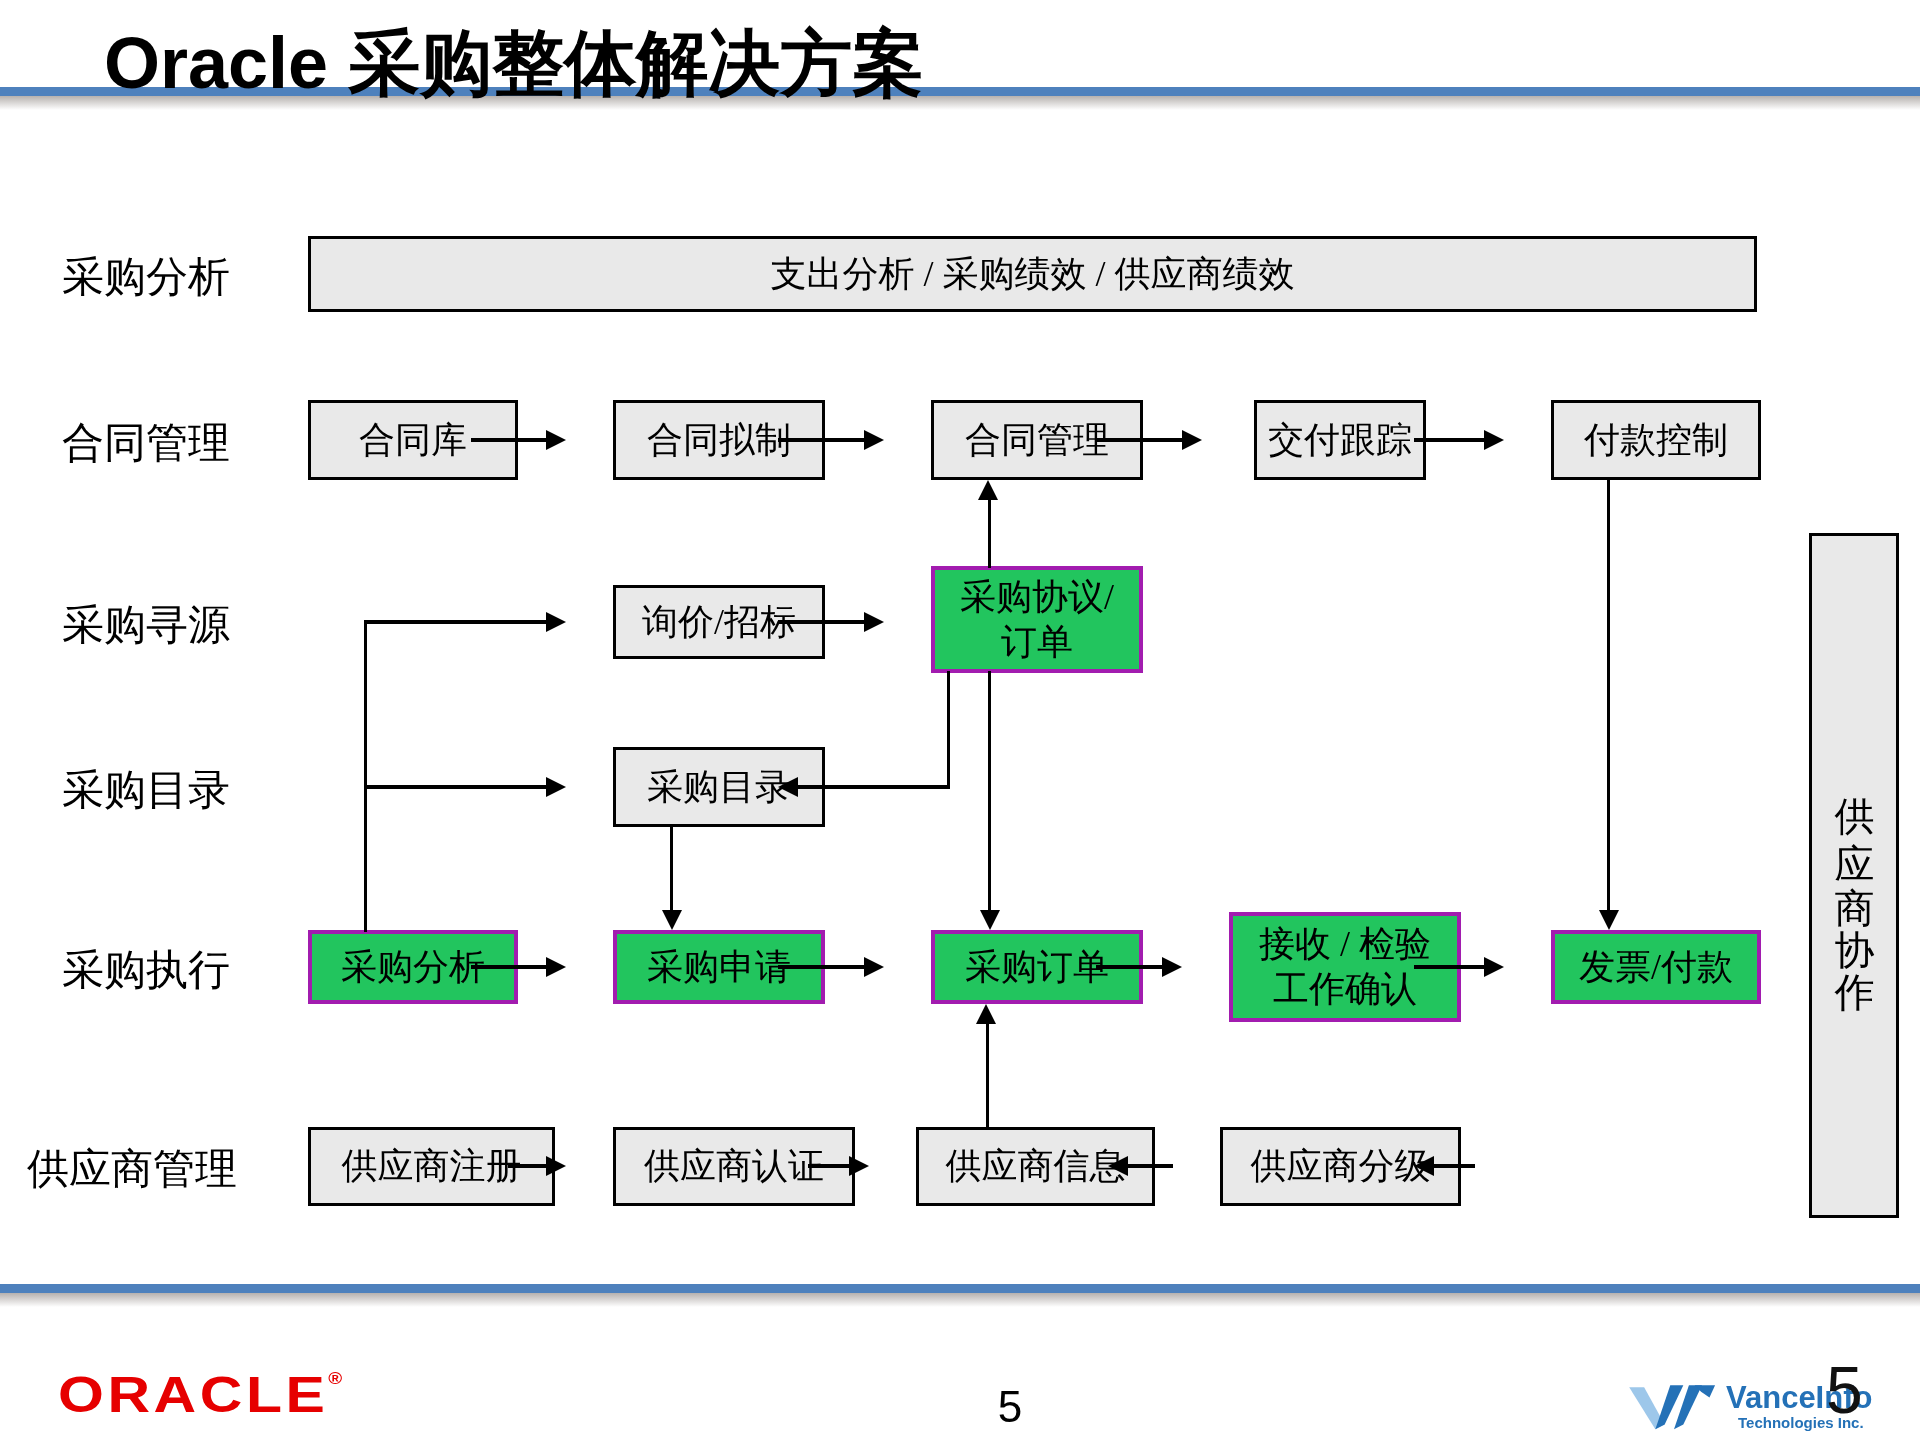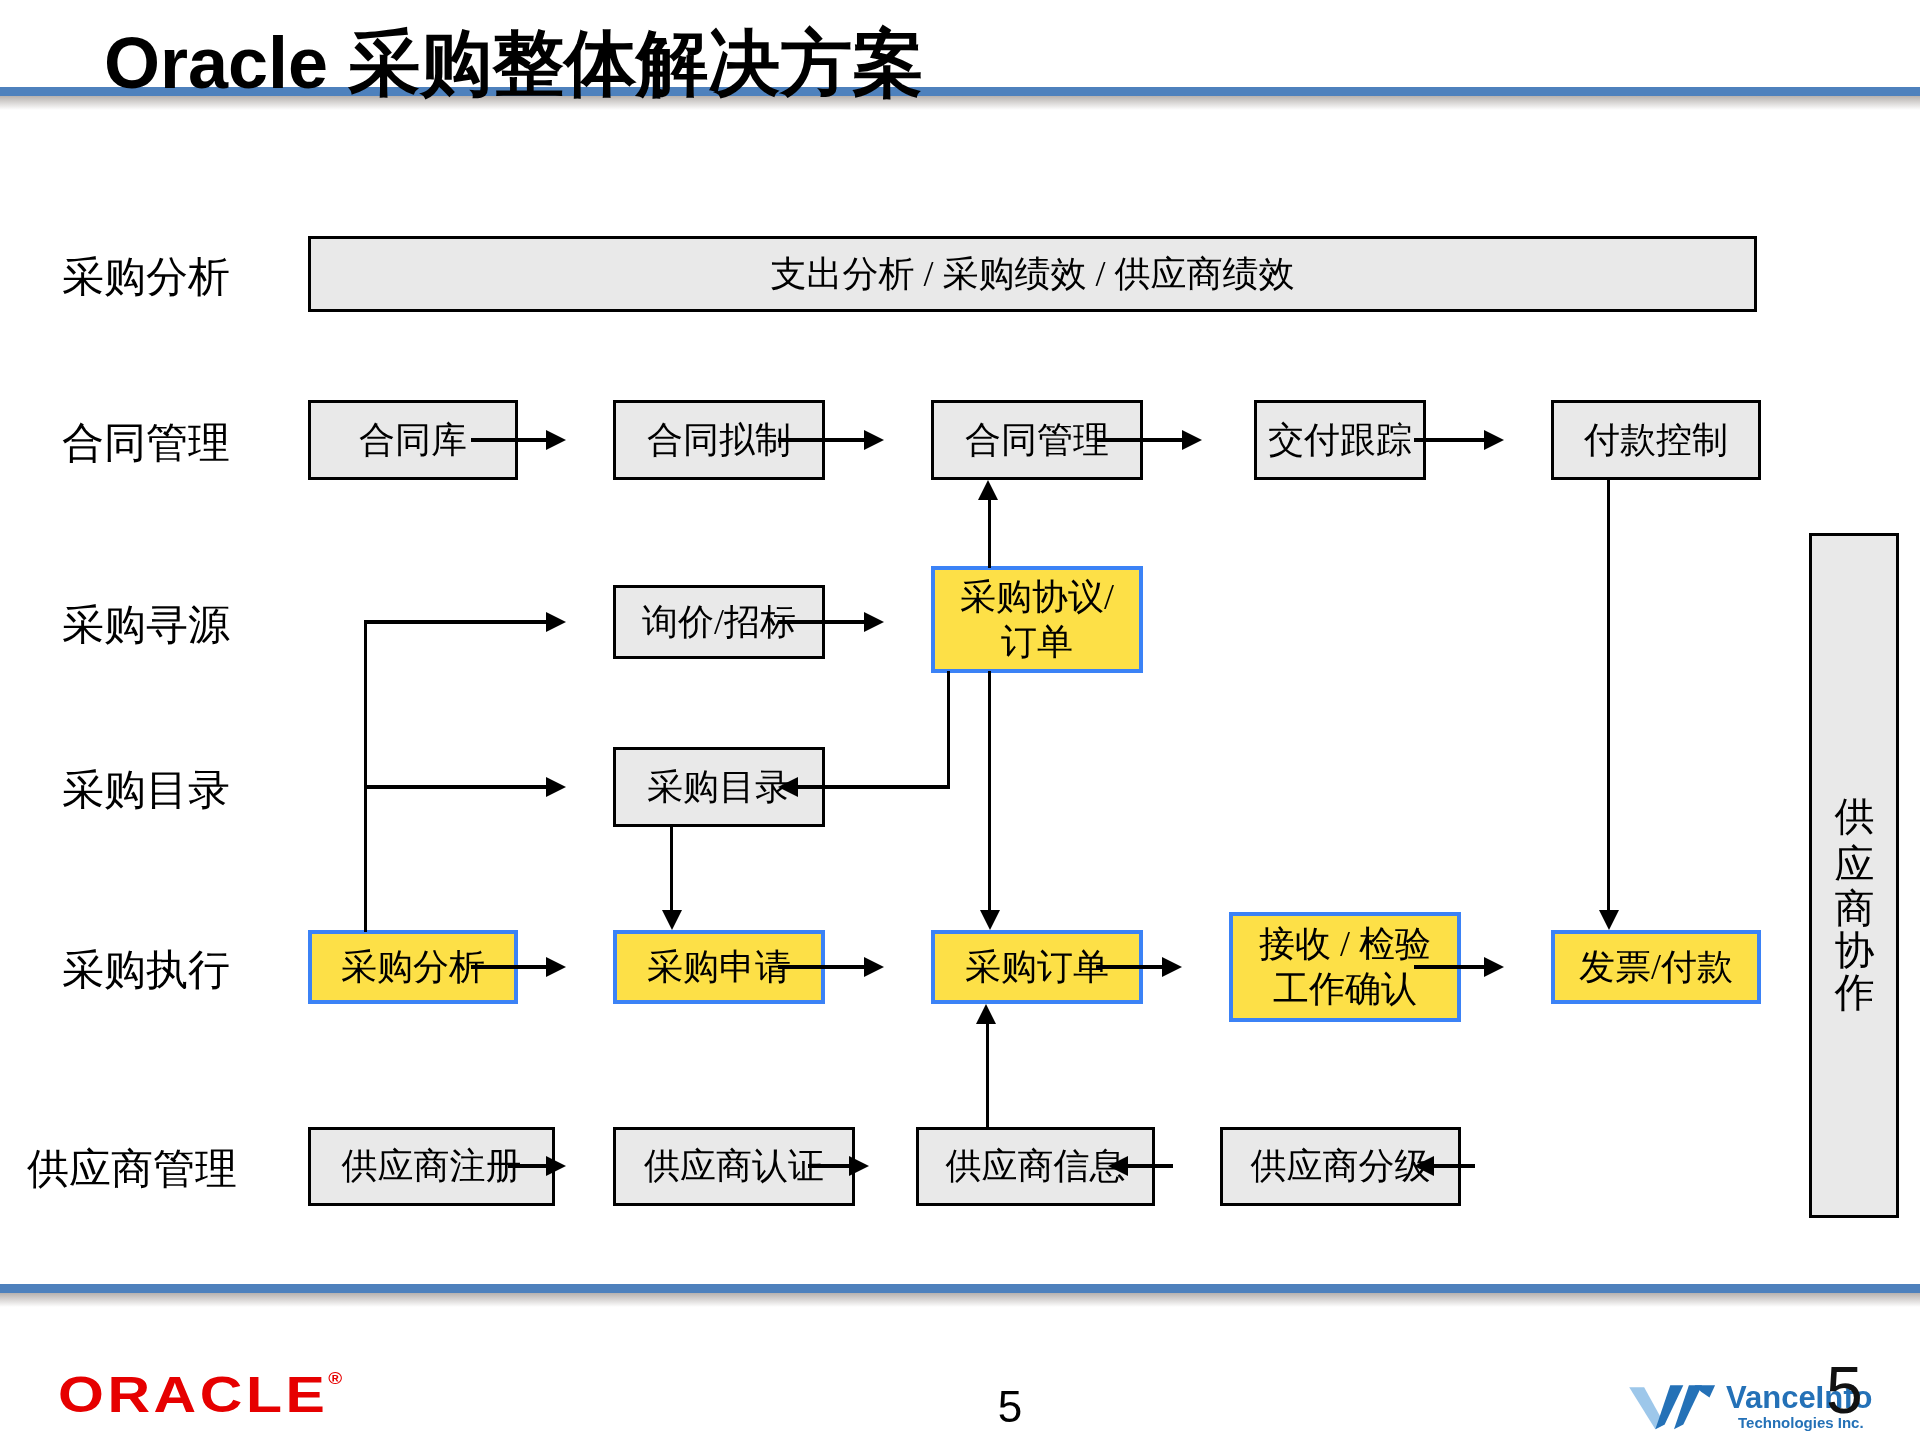--- a/index.html
+++ b/index.html
@@ -13,21 +13,21 @@
   .rule-shadow{position:absolute;left:0;width:1920px;height:14px;z-index:0;
          background:linear-gradient(to bottom,rgba(110,100,95,.5),rgba(110,100,95,0));}
   .rule-top{top:87px;} .rule-top-shadow{top:96px;}
   .rule-bottom{top:1284px;} .rule-bottom-shadow{top:1293px;}
   
   .rowlabel{position:absolute;font-size:42px;color:#000;white-space:nowrap;}
   
   .bx{position:absolute;display:flex;align-items:center;justify-content:center;
       text-align:center;font-size:36px;color:#000;line-height:1.25;box-sizing:border-box;margin-left:47px;}
   .bx-gray{background:#e9e9e9;border:3px solid #000;}
-  .bx-orange{background:#fde047;border:4px solid #3b82f6;}
+  .bx-orange{background:#22c55e;border:4px solid #a21caf;}
   .bx-vert{writing-mode:vertical-rl;text-orientation:upright;letter-spacing:44px;
            font-size:40px;display:flex;align-items:center;justify-content:center;}
   
   .shaft-h{position:absolute;height:4px;background:#000;}
   .shaft-v{position:absolute;width:3px;background:#000;}
   .head{position:absolute;width:0;height:0;}
   .head-r{border-top:10px solid transparent;border-bottom:10px solid transparent;border-left:20px solid #000;}
   .head-l{border-top:10px solid transparent;border-bottom:10px solid transparent;border-right:20px solid #000;}
   .head-u{border-left:10px solid transparent;border-right:10px solid transparent;border-bottom:20px solid #000;}
   .head-d{border-left:10px solid transparent;border-right:10px solid transparent;border-top:20px solid #000;}

